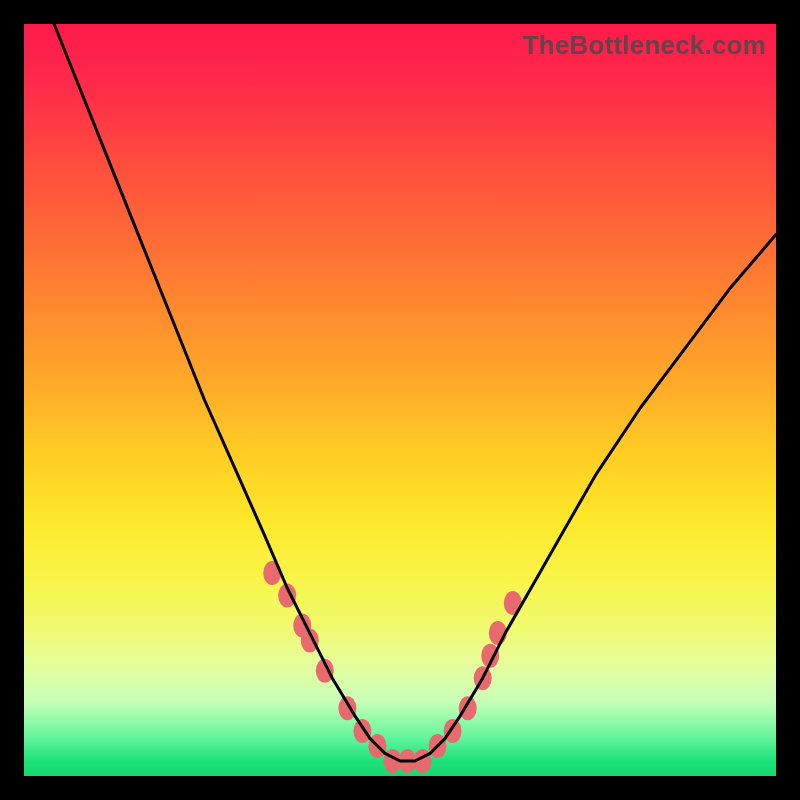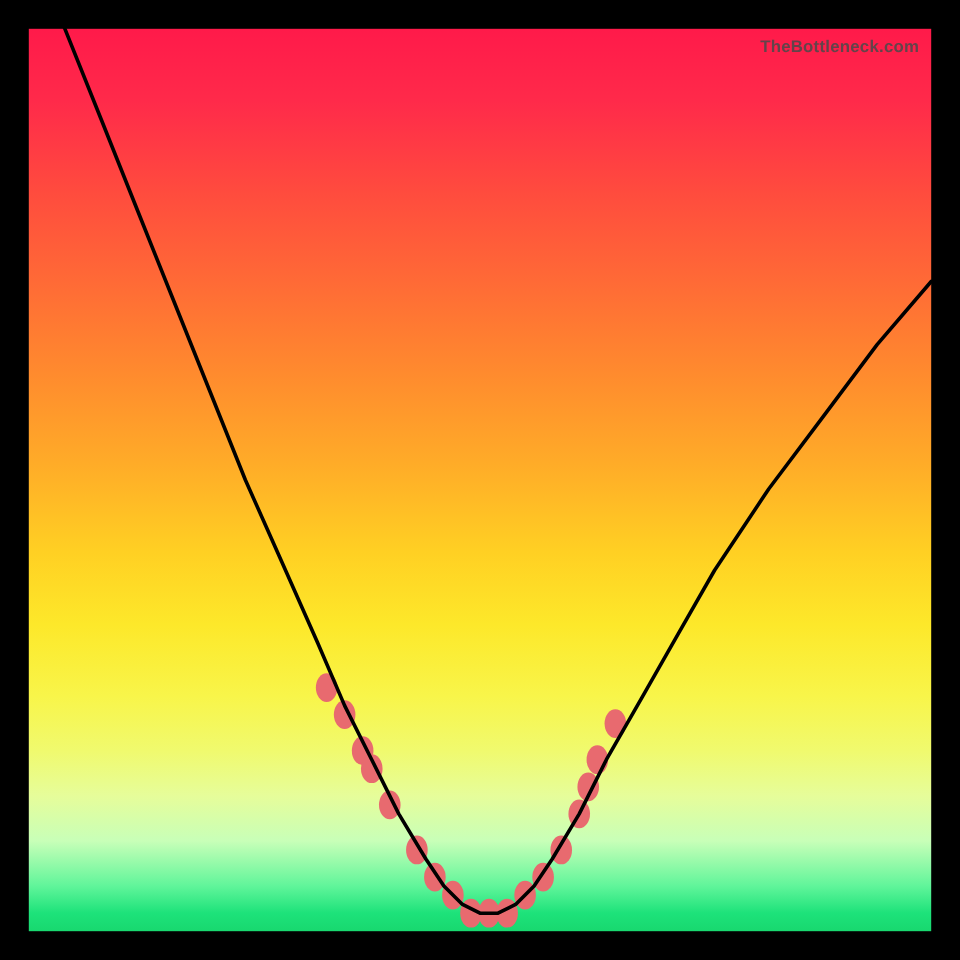--- a/index.html
+++ b/index.html
@@ -40,21 +40,21 @@
       #60f59a 95%,
       #1de27a 98%,
       #18d86f 100%
     );
   }
   .watermark {
     position: absolute;
     top: 6px;
     right: 10px;
     font-family: Arial, Helvetica, sans-serif;
-    font-size: 14px;
+    font-size: 26px;
     font-weight: 600;
     color: #4a4a4a;
     opacity: 0.85;
     letter-spacing: 0.2px;
     pointer-events: none;
   }
   svg.curve {
     position: absolute;
     left: 0;
     top: 0;

